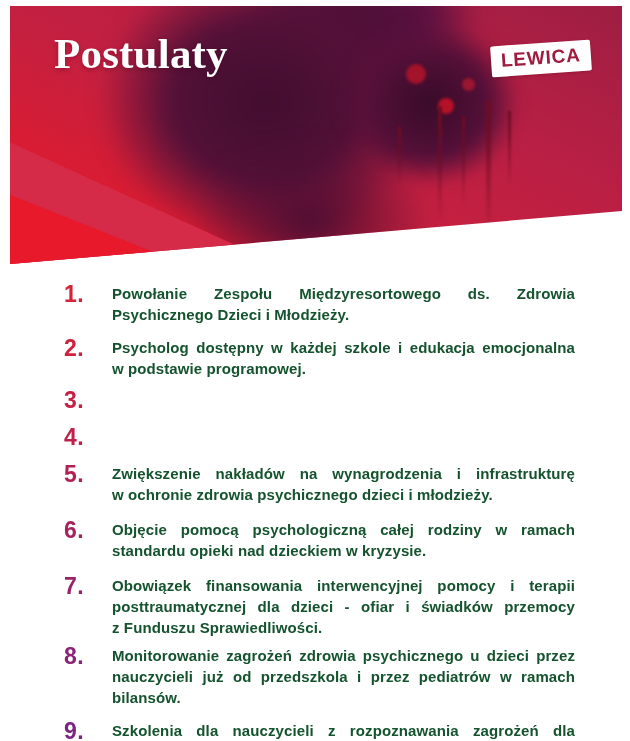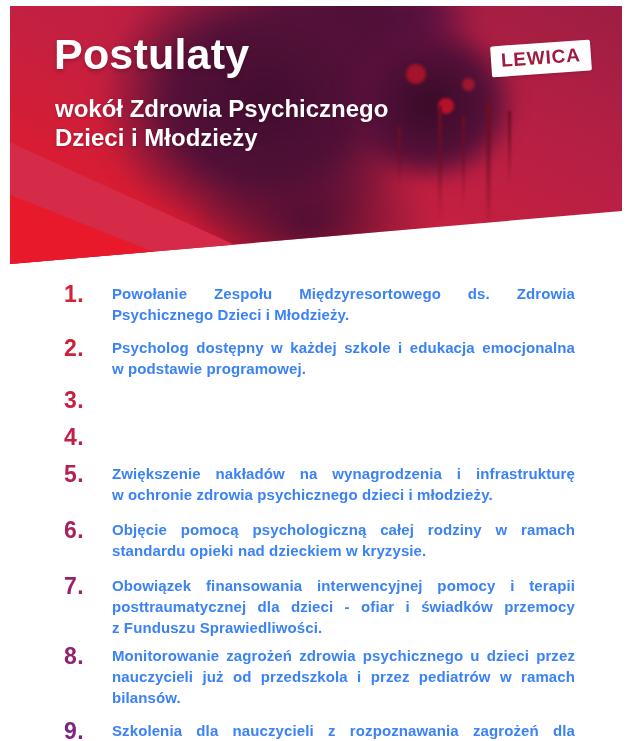--- a/index.html
+++ b/index.html
@@ -47,21 +47,21 @@
   .berry.b1{left:396px;top:58px;width:20px;height:20px;background:#a3132b;}
   .berry.b2{left:428px;top:92px;width:16px;height:16px;background:#b61227;}
   .berry.b3{left:452px;top:72px;width:13px;height:13px;background:#9c1630;}
   .drip{position:absolute;filter:blur(1px);background:linear-gradient(#6e0d24,rgba(110,13,36,0));}
   .drip.d1{left:428px;top:100px;width:4px;height:115px;}
   .drip.d2{left:452px;top:110px;width:3px;height:90px;}
   .drip.d3{left:476px;top:95px;width:5px;height:130px;}
   .drip.d4{left:498px;top:105px;width:3px;height:75px;}
   .drip.d5{left:388px;top:120px;width:3px;height:60px;}
 
-  .title-block{position:absolute;left:44px;top:24px;color:#ffffff;}
+  .title-block{position:absolute;left:44px;top:24px;color:#ffffff;font-family:Liberation Serif, serif;}
   .title-block h1{
     margin:0;font-size:43px;line-height:48px;font-weight:bold;letter-spacing:0.2px;
     text-shadow:0 2px 4px rgba(60,0,25,.35);
   }
   .subtitle{
     margin:16px 0 0 1px;font-size:24px;line-height:29px;font-weight:bold;
     text-shadow:0 1px 3px rgba(60,0,25,.3);
   }
   .badge{
     position:absolute;right:31px;top:37px;background:#ffffff;color:#9f1c3f;
@@ -70,21 +70,21 @@
     box-shadow:0 1px 3px rgba(80,0,20,.25);
   }
 
   
   .list{position:absolute;left:64px;top:283px;right:55px;}
   .item{display:flex;align-items:flex-start;}
   .item .num{
     flex:0 0 48px;font-size:23px;line-height:23px;font-weight:bold;letter-spacing:0.5px;
   }
   .item .txt{
-    flex:1;margin:0;font-size:15px;line-height:21px;font-weight:bold;color:#3b82f6;
+    flex:1;margin:0;font-size:15px;line-height:21px;font-weight:bold;color:#14532d;
     text-align:justify;letter-spacing:0.1px;
   }
   .item.i2{margin-top:12px;}
   .item.i3{margin-top:10px;}
   .item.i4{margin-top:14px;}
   .item.i5{margin-top:14px;}
   .item.i6{margin-top:14px;}
   .item.i7{margin-top:14px;}
   .item.i8{margin-top:7px;}
   .item.i9{margin-top:12px;}
@@ -105,24 +105,20 @@
   <div class="drip d3"></div>
   <div class="drip d4"></div>
   <div class="drip d5"></div>
   <div class="band-light"></div>
   <div class="band-bright"></div>
 
   <div class="title-block">
     <h1>
       <span>Postulaty</span><br>
     </h1>
-    <div class="subtitle">
-      <span>wokół Zdrowia Psychicznego</span><br>
-      <span>Dzieci i Młodzieży</span>
-    </div>
   </div>
 
   <div class="badge">LEWICA</div>
 </div>
 
 <div class="list">
   <div class="item i1">
     <span class="num" style="color: rgb(212, 34, 57);">1.</span>
     <p class="txt">Powołanie Zespołu Międzyresortowego ds. Zdrowia Psychicznego Dzieci i&nbsp;Młodzieży.</p>
   </div>

